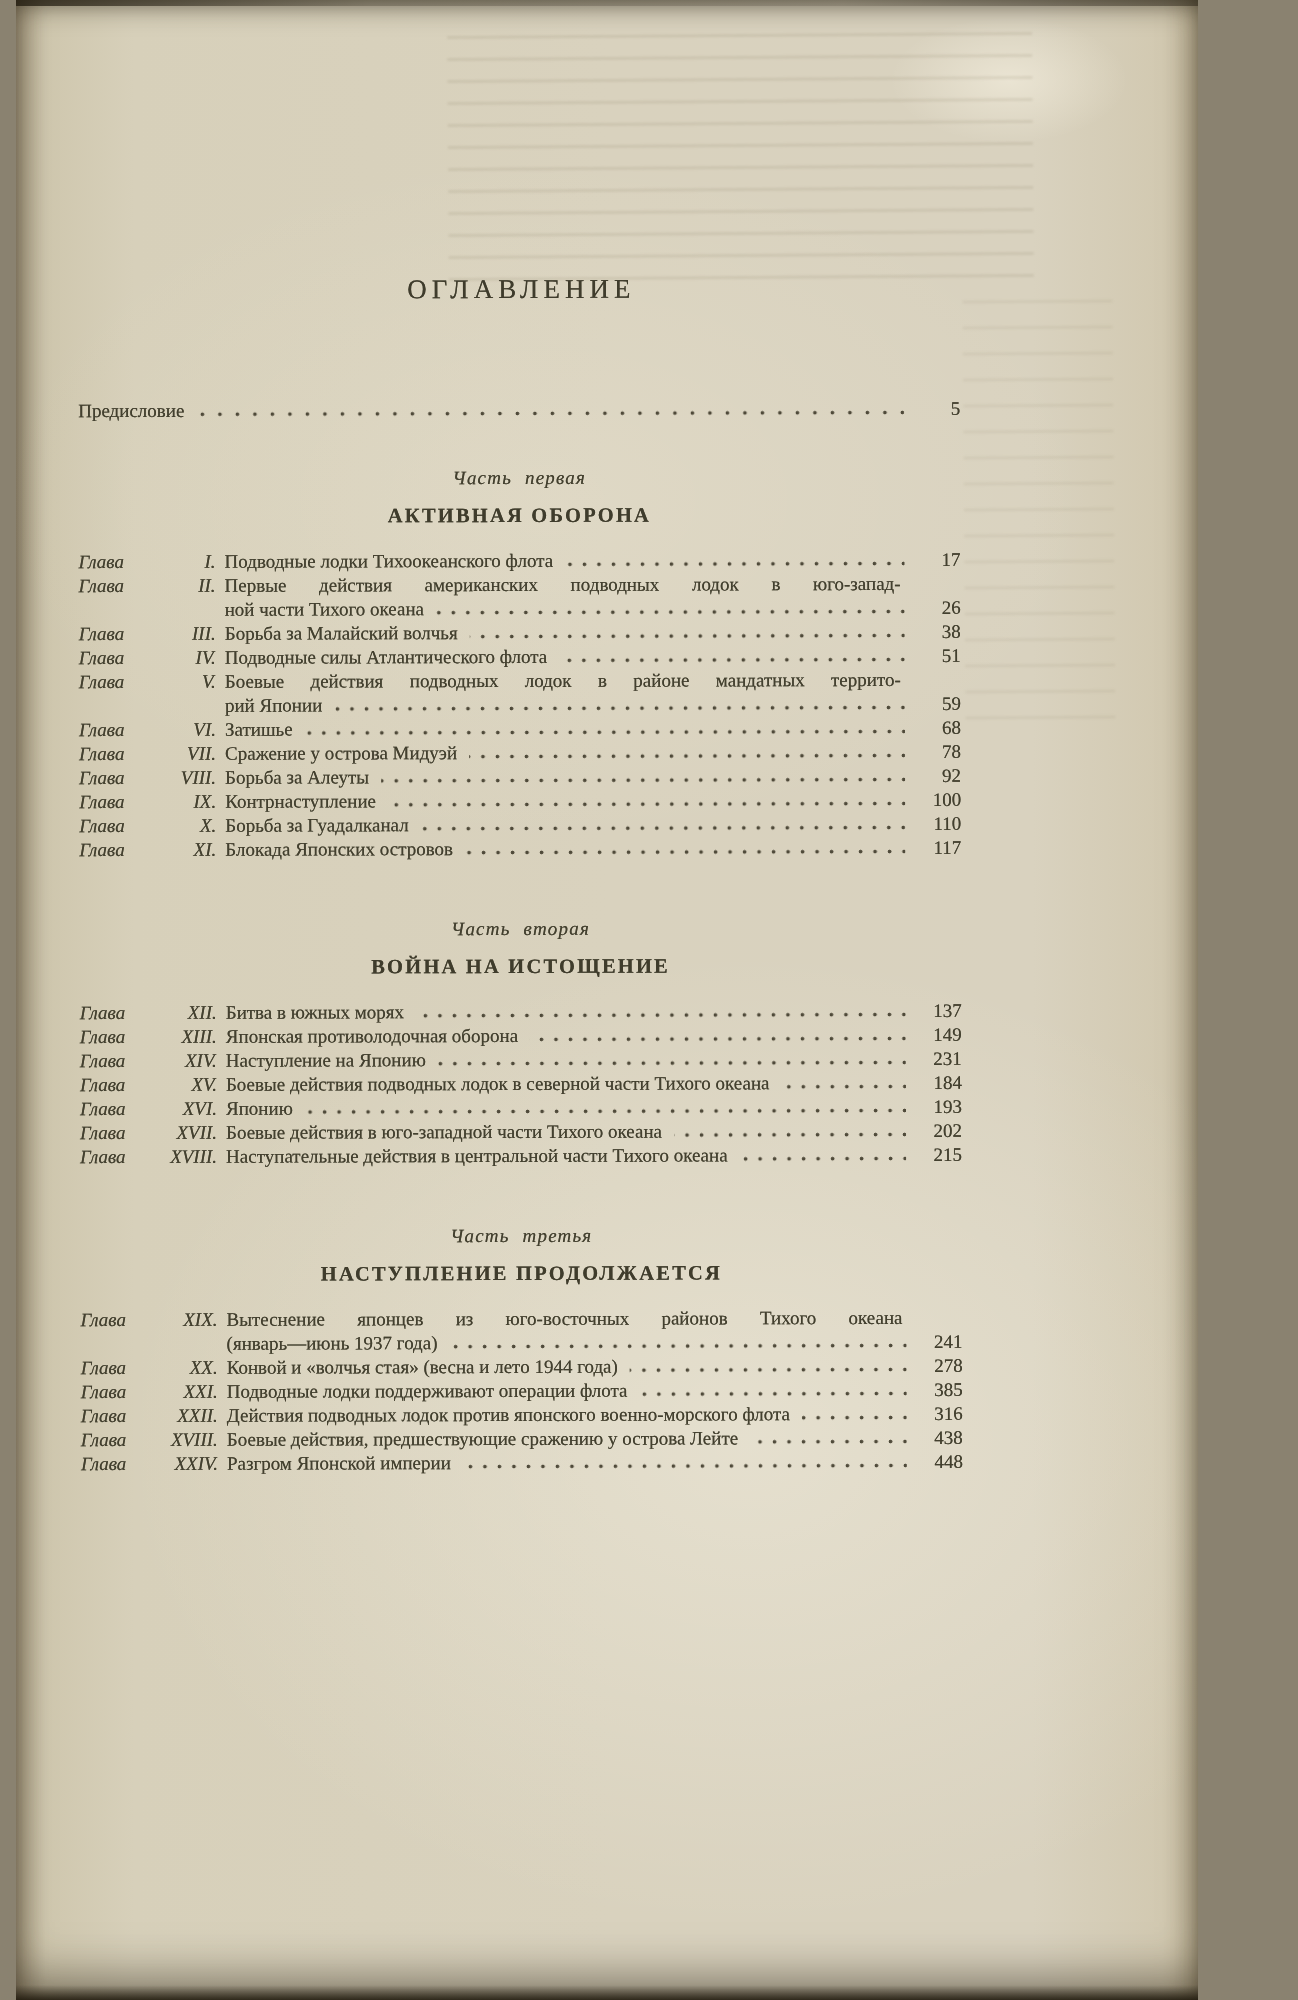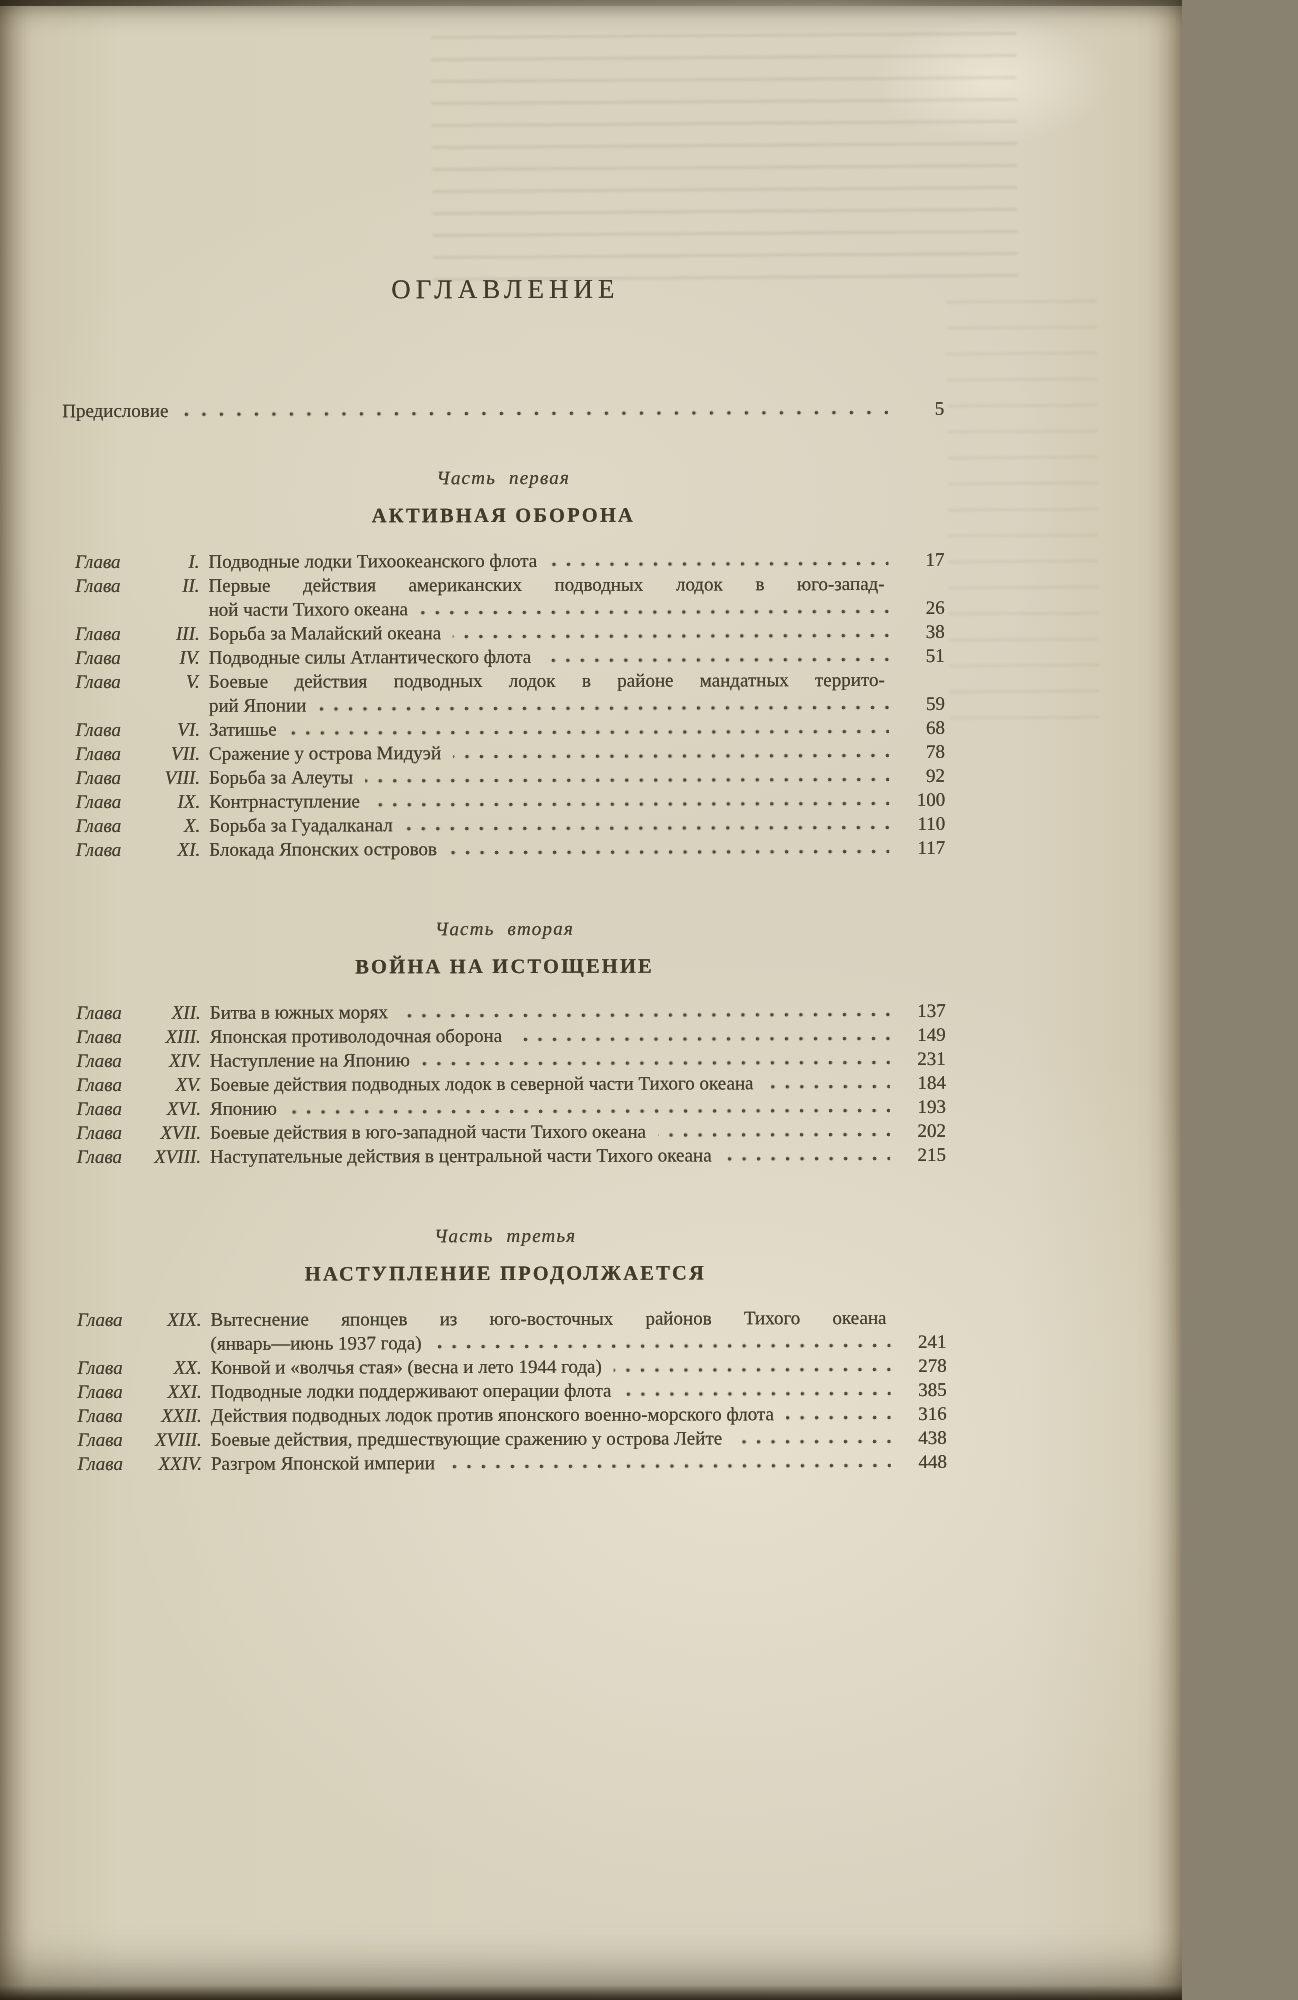--- a/index.html
+++ b/index.html
@@ -14,20 +14,21 @@
     background:
       radial-gradient(ellipse 170px 90px at 84% 4%, rgba(255,250,235,.45), rgba(255,250,235,0) 70%),
       radial-gradient(ellipse 900px 700px at 62% 72%, rgba(255,252,240,.32), rgba(255,252,240,0) 70%),
       radial-gradient(ellipse 800px 500px at 45% 25%, rgba(255,250,235,.16), rgba(255,250,235,0) 70%),
       linear-gradient(90deg, #b9ad92 0%, #cfc7ae 2.5%, #d7d0ba 10%, #d9d2be 50%, #d9d2bf 86%, #d2c9b1 97%, #c4b99c 100%);
     box-shadow:
       inset 0 14px 26px -8px rgba(42,34,18,.55),
       inset 0 -34px 50px -16px rgba(42,34,18,.6),
       inset 16px 0 30px -14px rgba(42,34,18,.28),
       inset -14px 0 26px -12px rgba(42,34,18,.22);
+    margin-left: 16px;
   }
   .page::before {
     content:""; position:absolute; left:0; top:0; right:0; height:6px;
     background:linear-gradient(90deg, rgba(30,24,12,.75), rgba(30,24,12,.25) 30%, rgba(30,24,12,.15) 70%, rgba(30,24,12,.45));
   }
   .page::after {
     content:""; position:absolute; left:0; bottom:0; right:0; height:15px;
     background:linear-gradient(0deg, rgba(28,22,10,.8), rgba(28,22,10,.35) 55%, rgba(28,22,10,0));
   }
   .ghost { position:absolute; filter:blur(1.3px); opacity:.55; transform:rotate(-.4deg); }
@@ -65,21 +66,21 @@
   .part-label {
     text-align:center; font-style:italic; font-size:19px;
     letter-spacing:1.2px; word-spacing:7px;
   }
   .part-heading {
     margin-top:12px; text-align:center; font-weight:bold;
     font-size:20.5px; letter-spacing:2.2px; line-height:26px; color:#3f3c2c;
   }
   .entries { margin-top:21px; }
   .entry { display:flex; align-items:flex-start; }
-  .chapter-word { flex:0 0 58px; font-style:italic;text-align:right; }
+  .chapter-word { flex:0 0 58px; font-style:italic; }
   .numeral { flex:0 0 88px; font-style:italic; text-align:right; padding-right:9px; }
   .entry-body { flex:1 1 auto; min-width:0; }
   .entry-line { display:flex; align-items:baseline; }
   .entry-line.last .line-text { white-space:nowrap; }
   .entry-line.fill {
     display:block; text-align:justify; text-align-last:justify;
     padding-right:60px;
   }
 </style>
 </head>
@@ -124,21 +125,21 @@
                   <span class="leader"></span>
                   <span class="pagenum">26</span>
                 </div>
               </div>
             </div>
             <div class="entry">
               <span class="chapter-word">Глава</span>
               <span class="numeral">III.</span>
               <div class="entry-body">
                 <div class="entry-line last">
-                  <span class="line-text">Борьба за Малайский океана</span>
+                  <span class="line-text">Борьба за Малайский волчья</span>
                   <span class="leader"></span>
                   <span class="pagenum">38</span>
                 </div>
               </div>
             </div>
             <div class="entry">
               <span class="chapter-word">Глава</span>
               <span class="numeral">IV.</span>
               <div class="entry-body">
                 <div class="entry-line last">

